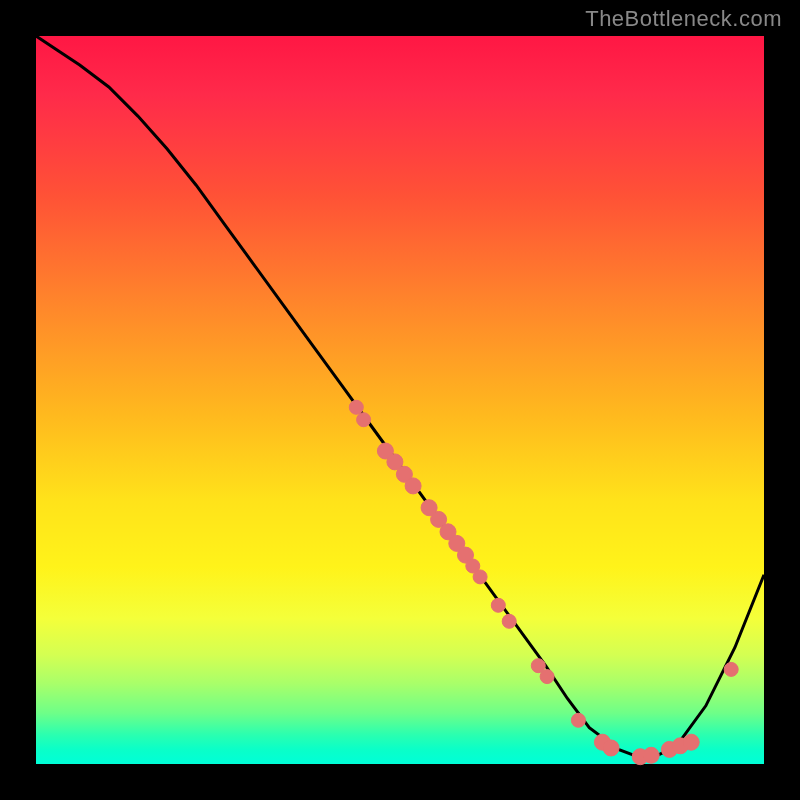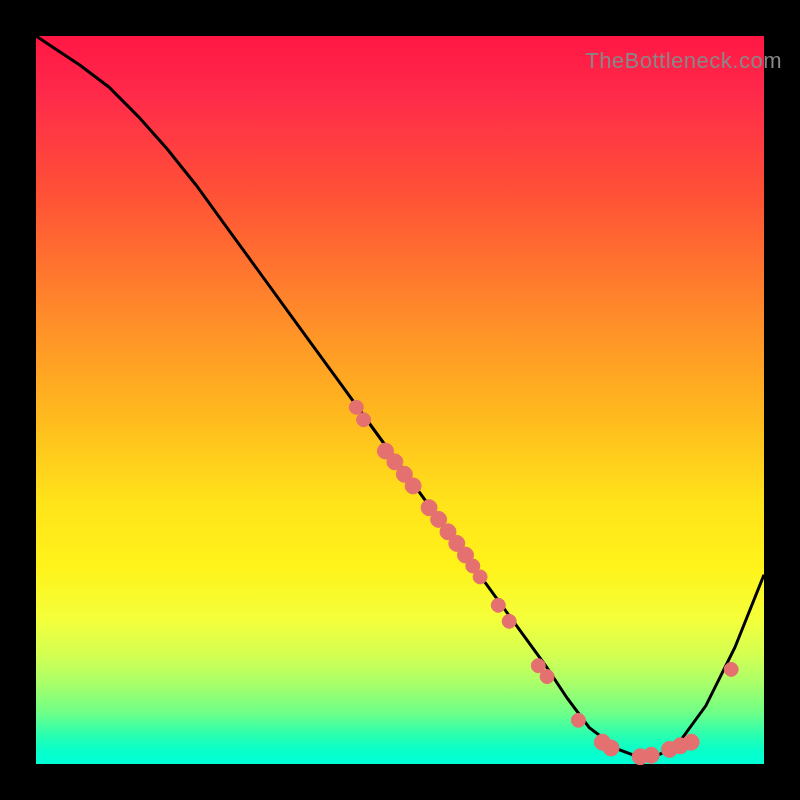--- a/index.html
+++ b/index.html
@@ -47,21 +47,20 @@
   }
   
   .watermark {
     position: absolute;
     top: 6px;
     right: 18px;
     color: #888;
     font-size: 22px;
     letter-spacing: 0.5px;
     user-select: none;
-    margin-top: 42px;
   }
   svg.curve {
     position: absolute;
     left: 0;
     top: 0;
     width: 728px;
     height: 728px;
     overflow: visible;
   }
   .dot {

